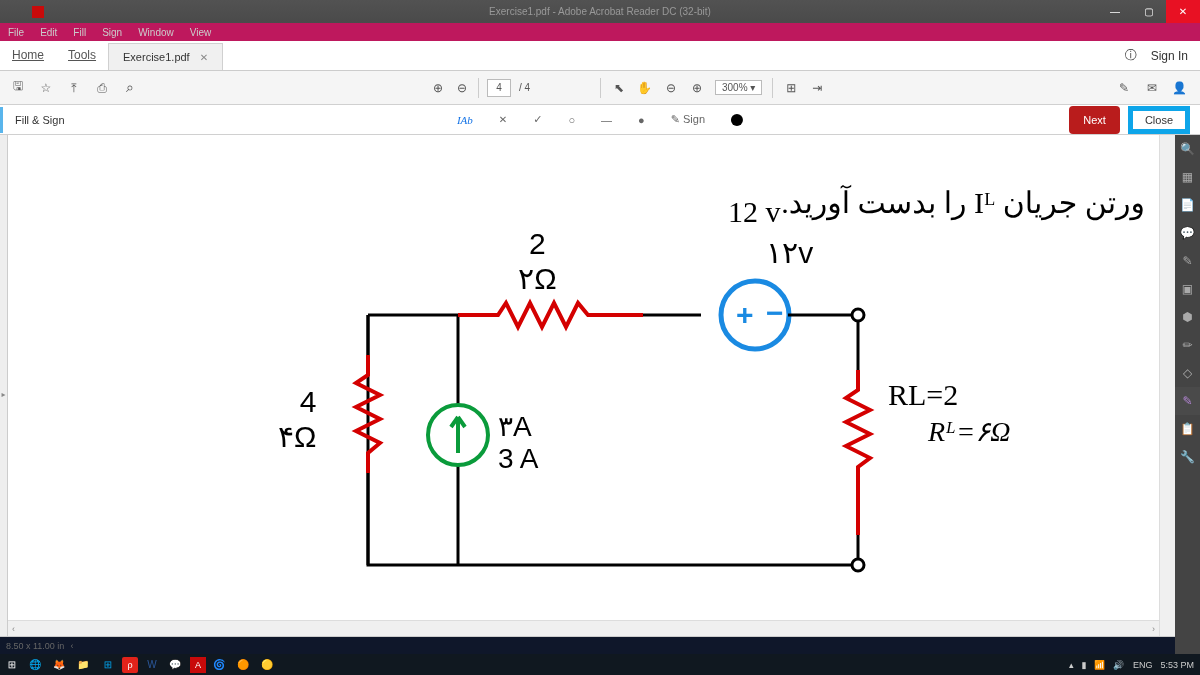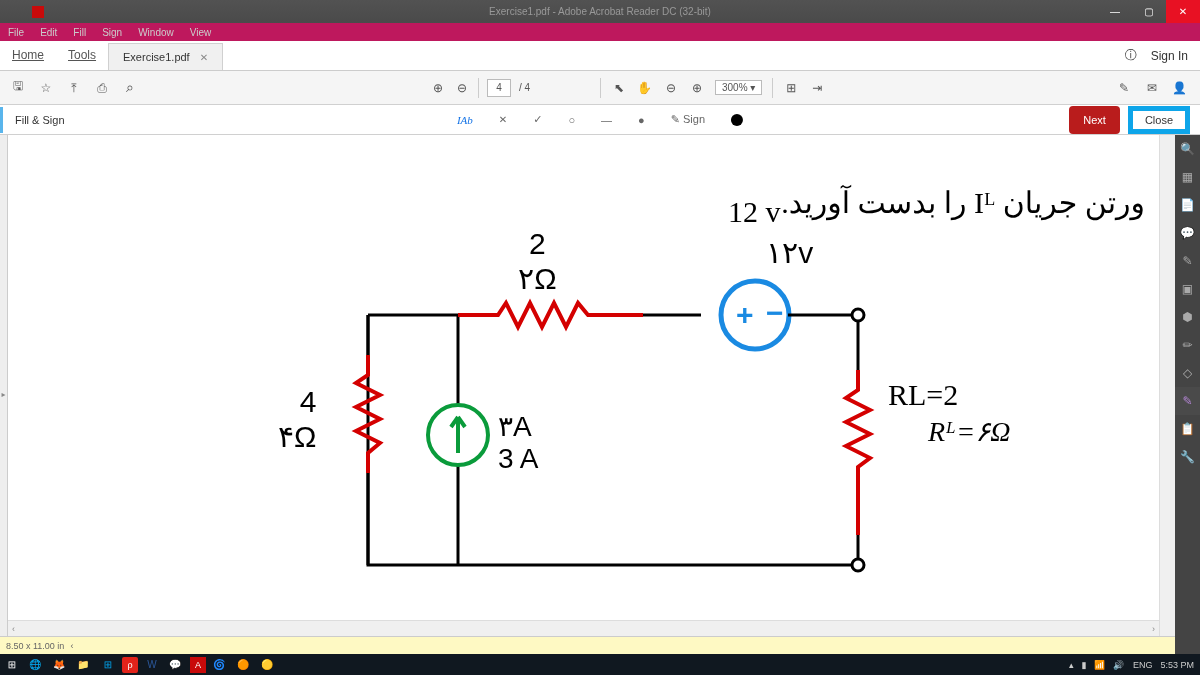--- a/index.html
+++ b/index.html
@@ -32,21 +32,21 @@
 .fillsign .fs-center .x { font-size:10px; }
 .fillsign .fs-right { margin-left:auto; display:flex; gap:8px; padding-right:10px; }
 .btn-next { background:#b91c1c; color:#fff; border:none; border-radius:4px; padding:3px 14px; font-size:11px; }
 .btn-close { background:#fff; border:5px solid #0ea5e9; border-radius:0; padding:3px 12px; font-size:11px; color:#333; }
 .workspace { position:relative; height:519px; background:#555; display:flex; }
 .leftedge { width:8px; background:#eee; border-right:1px solid #ccc; display:flex; align-items:center; justify-content:center; color:#888; font-size:8px; }
 .docarea { flex:1; background:#fff; margin:0 0 18px 0; position:relative; overflow:hidden; }
 .rightedge { width:25px; background:#444; }
 .rightedge .ric { width:25px; height:28px; display:flex; align-items:center; justify-content:center; color:#aaa; font-size:12px; }
 .rightedge .ric.accent { background:#4a4a4a; color:#b586d6; }
-.statusbar { position:absolute; bottom:0; left:0; right:25px; height:18px; background:#fef9c3; border-top:1px solid #ccc; font-size:9px; color:#666; display:flex; align-items:center; padding:0 6px; }
+.statusbar { position:absolute; bottom:0; left:0; right:25px; height:18px; background:#0f172a; border-top:1px solid #ccc; font-size:9px; color:#666; display:flex; align-items:center; padding:0 6px; }
 .statusbar .chev { margin-left:6px; }
 .scrollbar-v { position:absolute; right:25px; top:0; bottom:18px; width:16px; background:#f0f0f0; border-left:1px solid #ddd; }
 .scrollbar-h { position:absolute; left:8px; right:41px; bottom:18px; height:16px; background:#f0f0f0; border-top:1px solid #ddd; display:flex; align-items:center; }
 
 
 .circ { position:absolute; left:0; top:0; right:0; bottom:0; }
 .arabic { position:absolute; right:30px; top:50px; font-size:30px; font-family:"Times New Roman",serif; direction:rtl; }
 .vlabel { position:absolute; left:720px; top:60px; font-size:30px; font-family:"Times New Roman",serif; }
 .vlabel2 { position:absolute; left:730px; top:100px; font-size:30px; font-family:Liberation Sans, sans-serif;margin-left:28px; }
 .r2label { position:absolute; left:510px; top:92px; font-size:30px; font-family:"Times New Roman",serif; text-align:center; }

